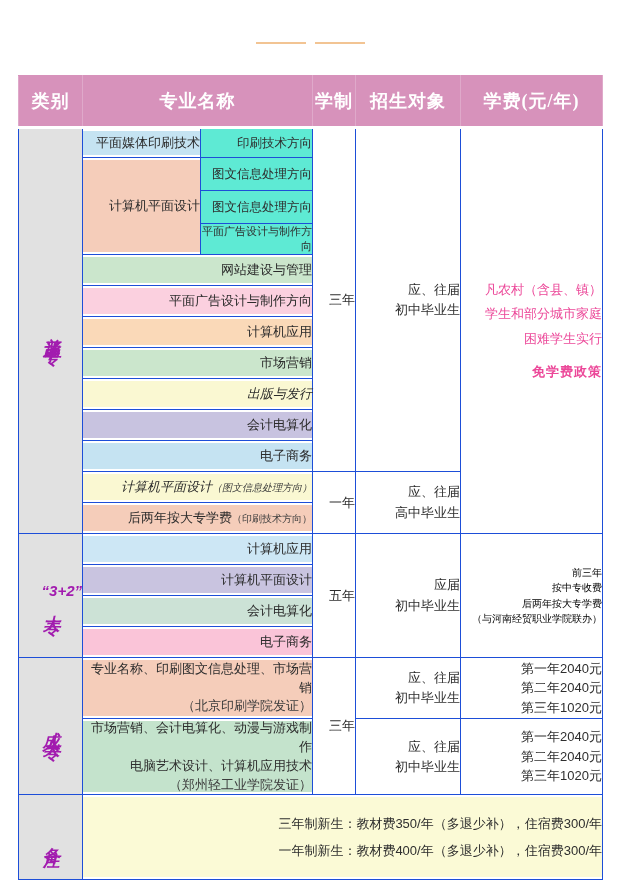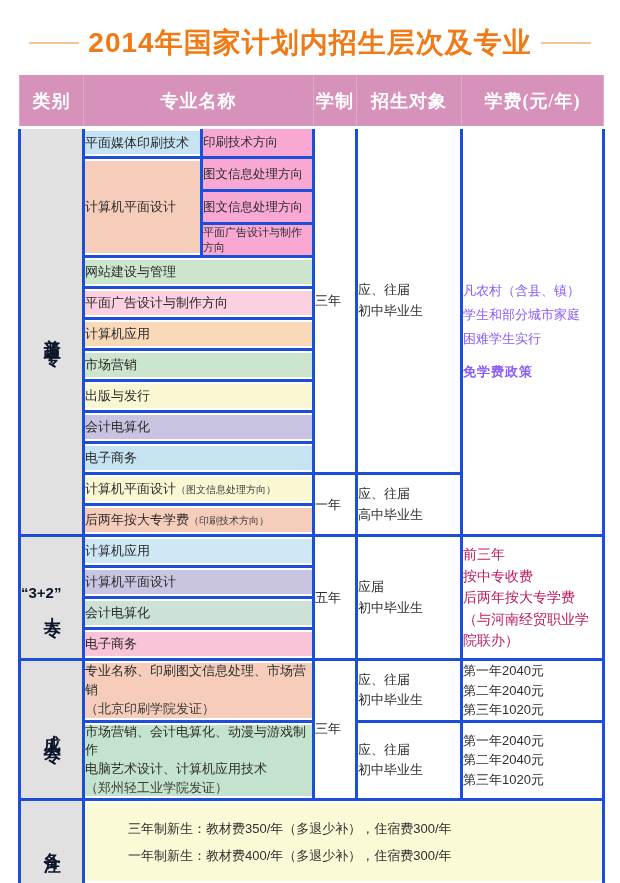--- a/index.html
+++ b/index.html
@@ -11,54 +11,53 @@
   .title-wrap{display:flex;align-items:center;justify-content:center;gap:9px;margin-top:25px;height:36px;}
   .rule{width:50px;height:2px;background:#F2C493;flex:0 0 auto;}
   .page-title{color:#EF7A16;font-size:28px;font-weight:bold;letter-spacing:1px;white-space:nowrap;
     font-family:"Liberation Sans","DejaVu Sans",sans-serif;}
   
   table{border-collapse:collapse;table-layout:fixed;width:584px;margin:14px 0 0 18px;}
   th{background:#D792BB;color:#fff;font-family:"Liberation Serif","DejaVu Serif",serif;
      font-weight:bold;font-size:18px;height:48px;
      border-left:1px solid #DFA9CA;border-right:1px solid #DFA9CA;
      border-top:1px solid #D792BB;border-bottom:3px solid #ffffff;letter-spacing:1px;}
-  td{border:3px solid #1d4ed8;font-size:13px;text-align:left;vertical-align:middle;padding:0;color:#2e2e2e;}
+  td{border:1px solid #1d4ed8;font-size:13px;text-align:right;vertical-align:middle;padding:0;color:#2e2e2e;}
   
   .cat{background:#E1E1E1;font-family:"Liberation Serif","DejaVu Serif",serif;font-weight:bold;
-       font-size:17px;color:#0f172a;}
+       font-size:17px;color:#a21caf;font-style:italic;}
   .vtext{writing-mode:vertical-rl;text-orientation:upright;letter-spacing:4px;margin:0 auto;line-height:1.1;}
   .cat32-top{font-size:15px;letter-spacing:0;margin-bottom:2px;font-family:"Liberation Sans",sans-serif;}
   
   .cc{box-shadow:inset 0 2px 0 #ffffff, inset 0 -2px 0 #ffffff;}
   .c-blue  {background:#C5E3F2;} .c-salmon{background:#F5CDBA;}
   .c-green {background:#CBE6CC;} .c-pink  {background:#FBD0DF;}
-  .c-peach {background:#FAD9B8;} .c-yellow{background:#FAF8D2;}
+  .c-peach {background:#FAD9B8;} .c-yellow{background:#FAF8D2;font-style:italic;}
   .c-lav   {background:#C8C3E0;} .c-blue2 {background:#CDE7F5;}
   .c-lav2  {background:#C9C4E0;} .c-green2{background:#CCE2D6;}
   .c-pink2 {background:#FAC4D8;} .c-mint  {background:#C4E3CC;}
   .c-note  {background:#FBFAD6;padding-left:43px;}
   .major{font-size:13px;color:#2b2b2b;}
-  .dir{font-size:12.5px;background:#f9a8d4;}
+  .dir{font-size:12.5px;background:#5eead4;}
   .dir-sm{font-size:11px;}
   .sm{font-size:10px;color:#3c3c3c;}
   .two-line div{line-height:1.55;}
-  .t-lines div{line-height:1.85;font-size:13px;color:#8b5cf6;}
+  .t-lines div{line-height:1.85;font-size:13px;color:#ec4899;}
   .t-free{color:#E60012;font-weight:bold;font-size:17px;margin-top:9px;letter-spacing:1px;}
-  .t32 div{line-height:1.55;font-size:14px;color:#be185d;}
+  .t32 div{line-height:1.55;font-size:10px;color:#000000;}
   .t32 .sm{line-height:1.5;}
   .cr-major div{line-height:1.45;font-size:13px;}
   .cr-tuition div{line-height:1.5;font-size:13px;}
   .remark div{line-height:2.1;font-size:13px;color:#2e2e2e;}
 </style>
 </head>
 <body>
 
 <div class="title-wrap">
   <span class="rule"></span>
-  <span class="page-title">2014年国家计划内招生层次及专业</span>
   <span class="rule"></span>
 </div>
 
 <table>
   <colgroup>
     <col style="width:64px">
       <col style="width:118px">
       <col style="width:112px">
     <col style="width:43px">
       <col style="width:105px">

